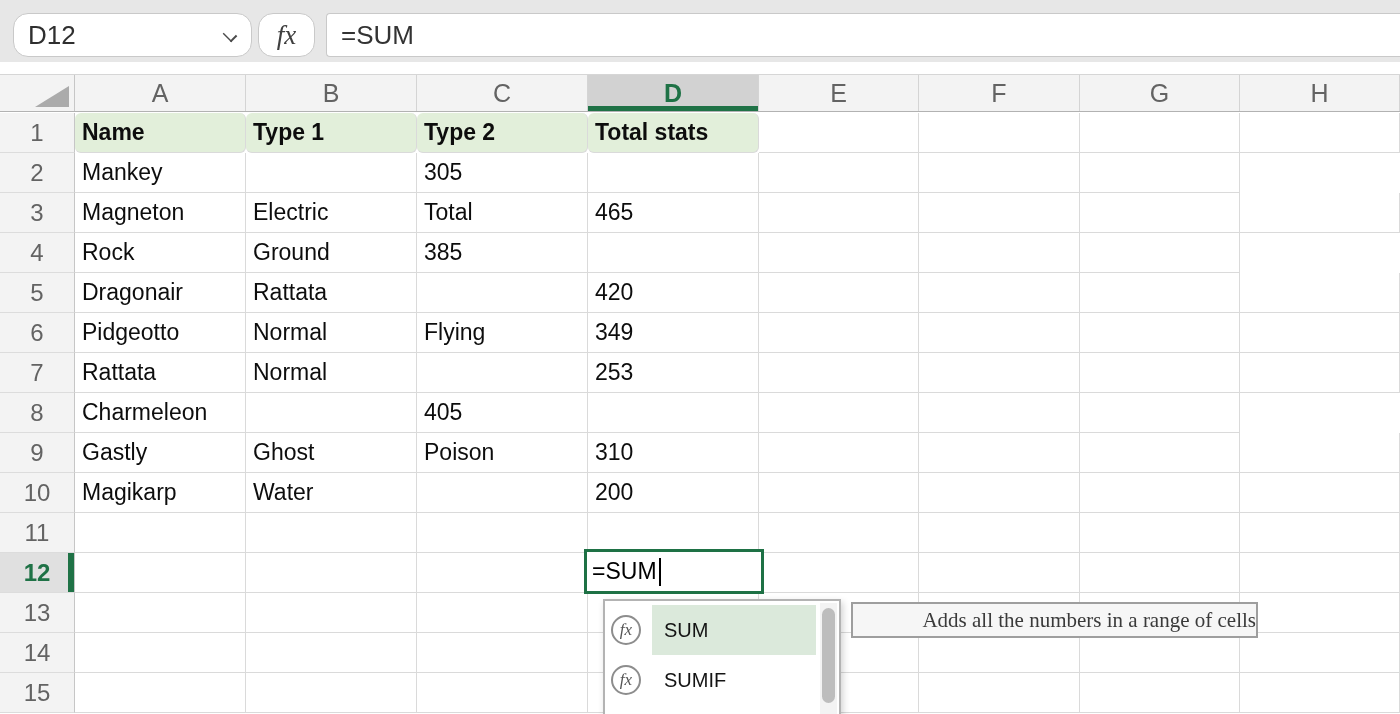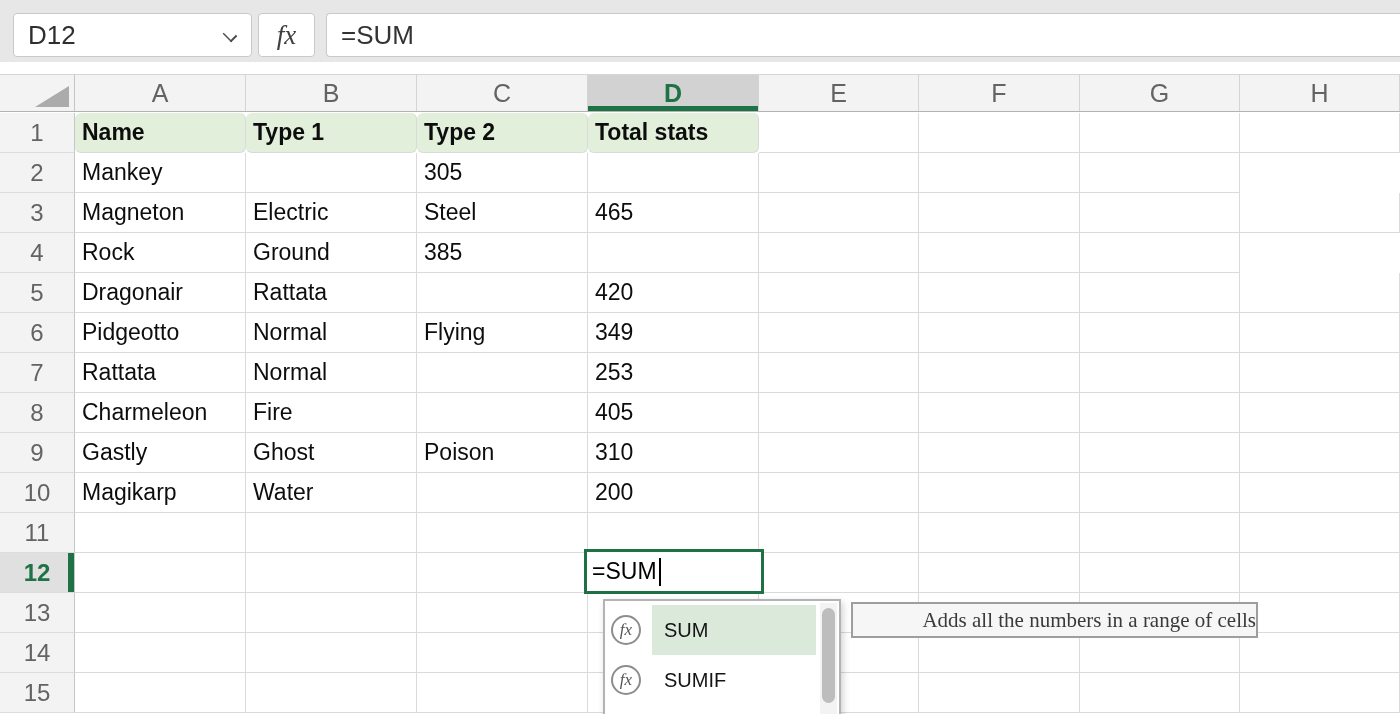--- a/index.html
+++ b/index.html
@@ -7,21 +7,21 @@
   #page {
     position: relative; width: 1400px; height: 714px;
     overflow: hidden; background: #fff;
     font-family: "Liberation Sans", sans-serif;
   }
 
   
   .topbar { position: absolute; left: 0; top: 0; width: 1400px; height: 62px; background: #e7e7e7; }
   .tb-box {
     position: absolute; top: 13px; height: 44px; background: #fff;
-    border: 1px solid #c9c9c9; border-radius: 4px;
+    border: 1px solid #c9c9c9; border-radius: 15px;
     display: flex; align-items: center;
   }
   .name-box { left: 13px; width: 239px; }
   .name-box .nb-text { padding-left: 14px; font-size: 26px; color: #2f2f2f; }
   .chevron {
     margin-left: auto; margin-right: 14px; width: 14px; height: 14px; position: relative;
   }
   .chevron::before {
     content: ""; position: absolute; left: 1px; top: 1px; width: 10px; height: 10px;
     border-right: 2px solid #4a4a4a; border-bottom: 2px solid #4a4a4a;
@@ -161,21 +161,21 @@
         <div class="cell">305</div>
         <div class="cell"></div>
         <div class="cell"></div>
         <div class="cell"></div>
         <div class="cell"></div>
       </div>
       <div class="grow">
         <div class="rowhead">3</div>
         <div class="cell">Magneton</div>
         <div class="cell">Electric</div>
-        <div class="cell">Steel</div>
+        <div class="cell">Total</div>
         <div class="cell">465</div>
         <div class="cell"></div>
         <div class="cell"></div>
         <div class="cell"></div>
         <div class="cell"></div>
       </div>
       <div class="grow">
         <div class="rowhead">4</div>
         <div class="cell">Rock</div>
         <div class="cell">Ground</div>
@@ -214,21 +214,20 @@
         <div class="cell"></div>
         <div class="cell">253</div>
         <div class="cell"></div>
         <div class="cell"></div>
         <div class="cell"></div>
         <div class="cell"></div>
       </div>
       <div class="grow">
         <div class="rowhead">8</div>
         <div class="cell">Charmeleon</div>
-        <div class="cell">Fire</div>
         <div class="cell"></div>
         <div class="cell">405</div>
         <div class="cell"></div>
         <div class="cell"></div>
         <div class="cell"></div>
         <div class="cell"></div>
       </div>
       <div class="grow">
         <div class="rowhead">9</div>
         <div class="cell">Gastly</div>

